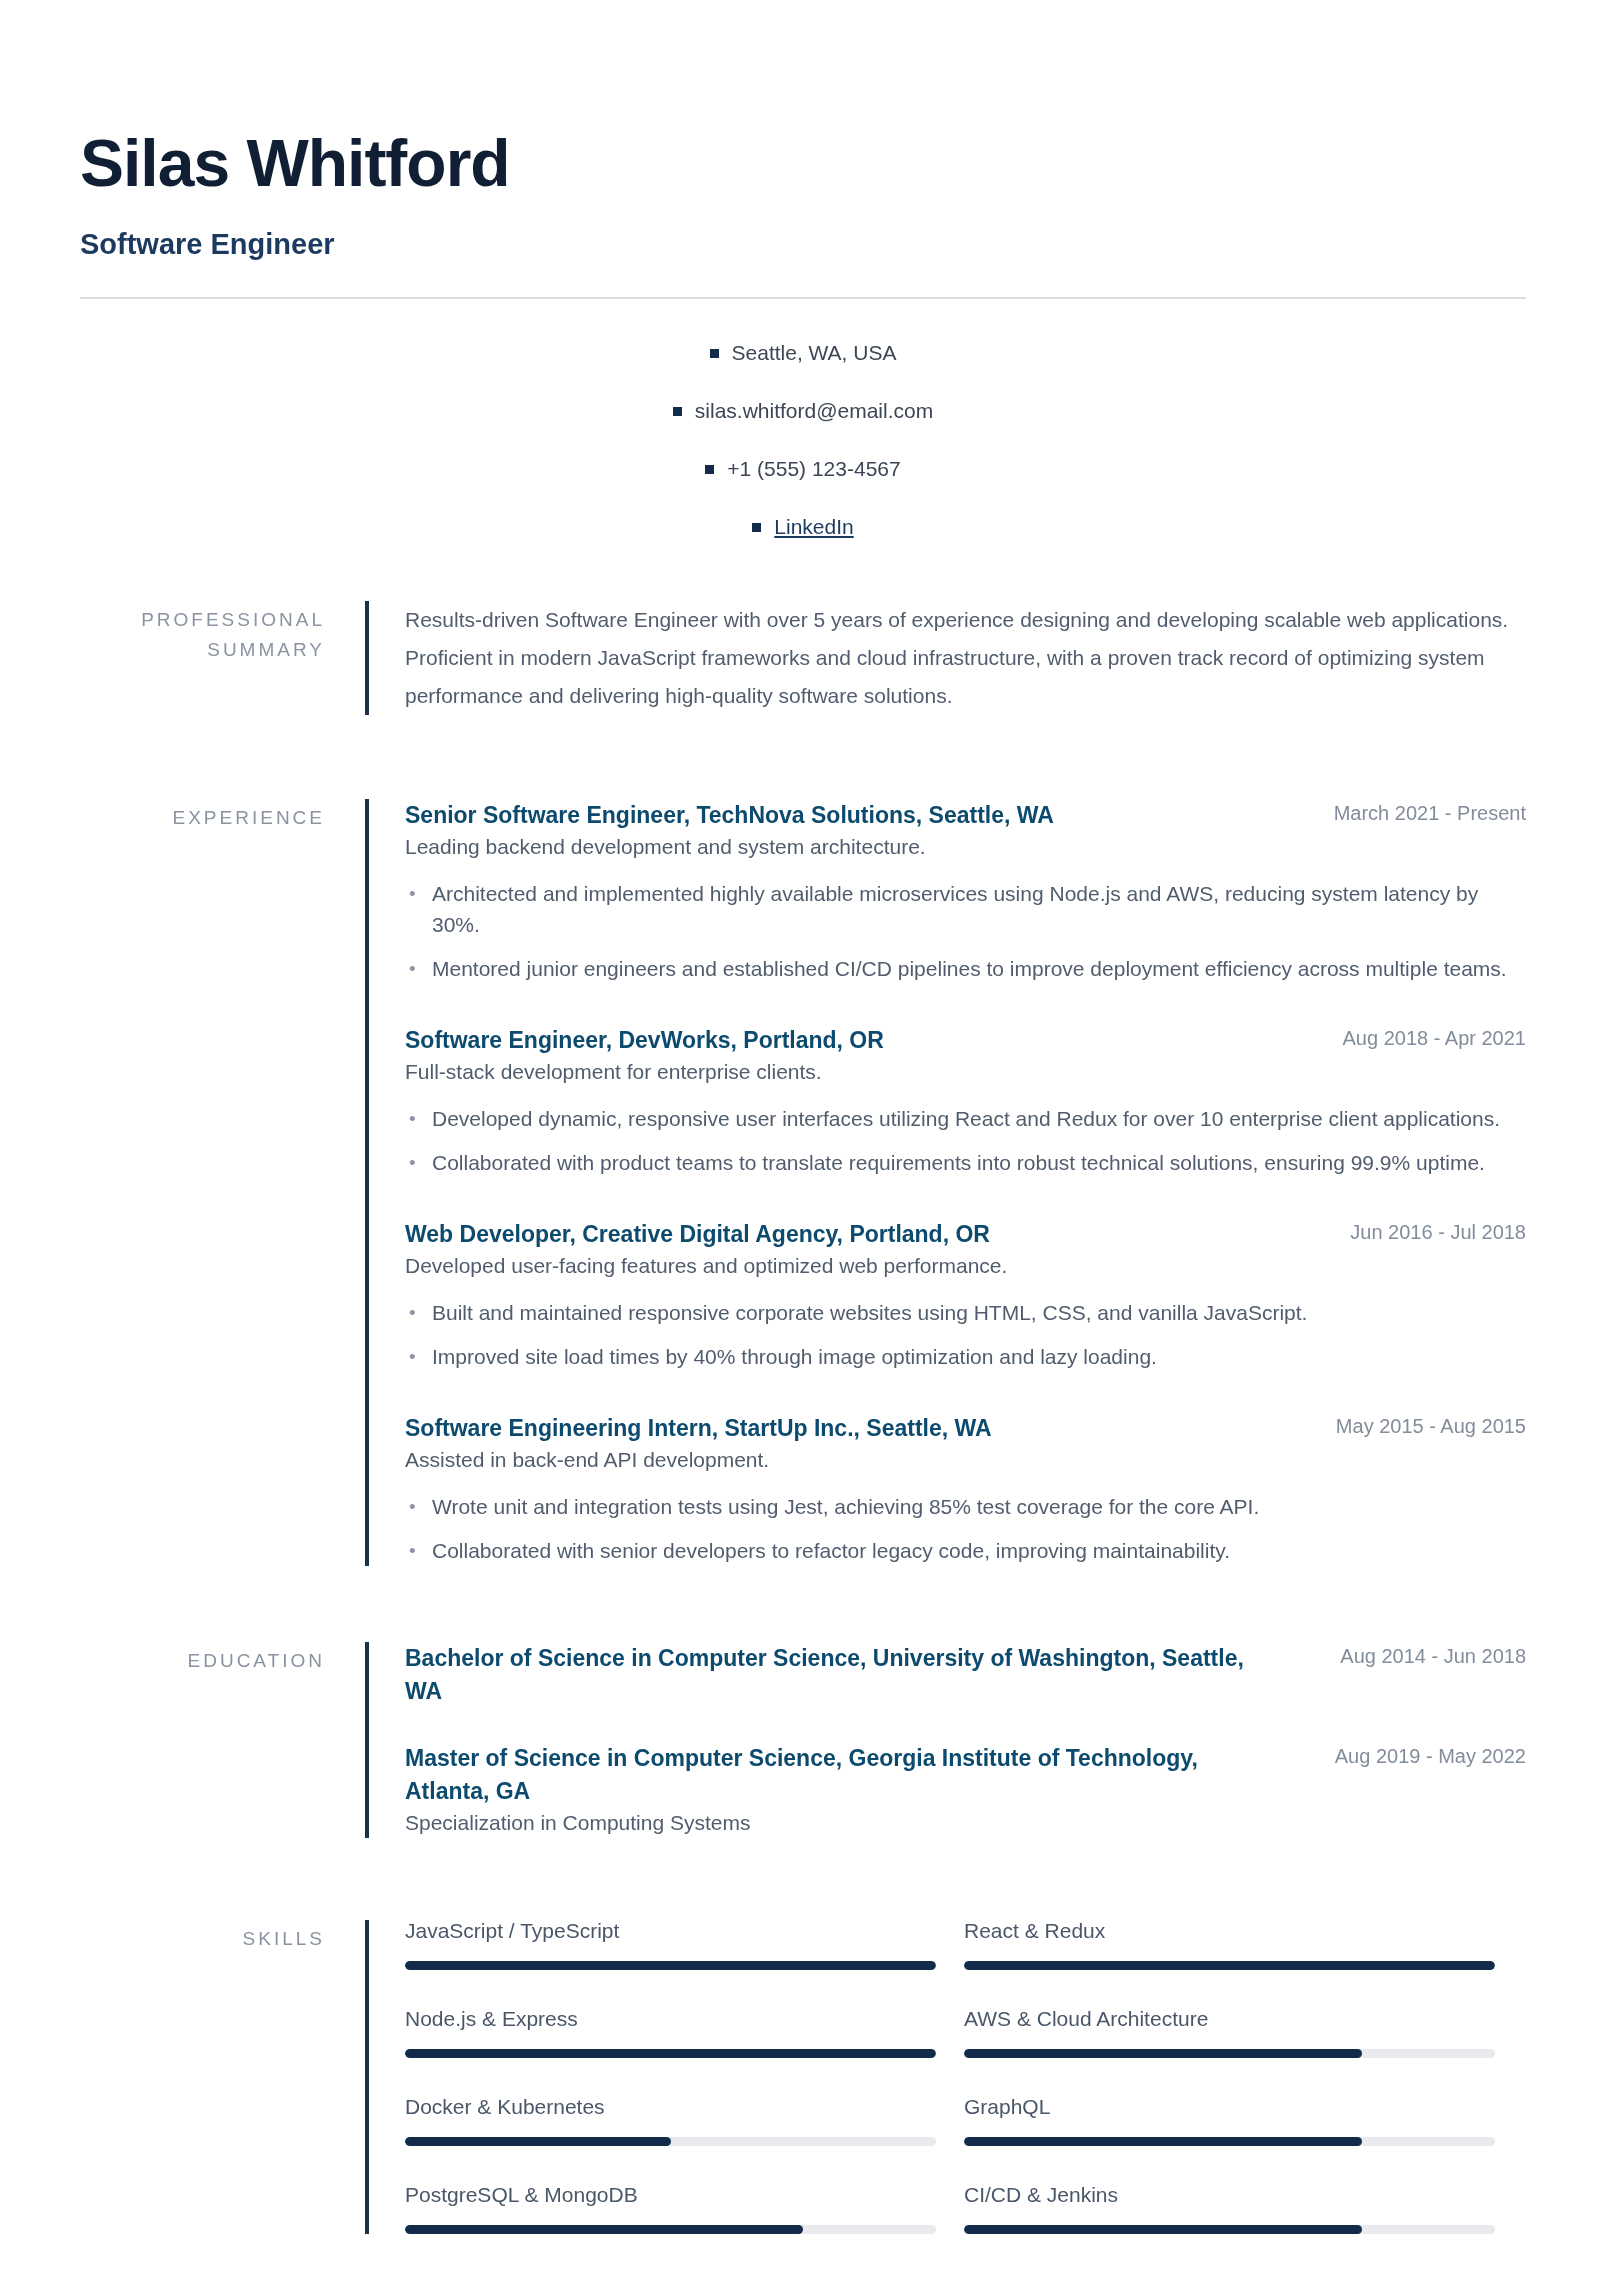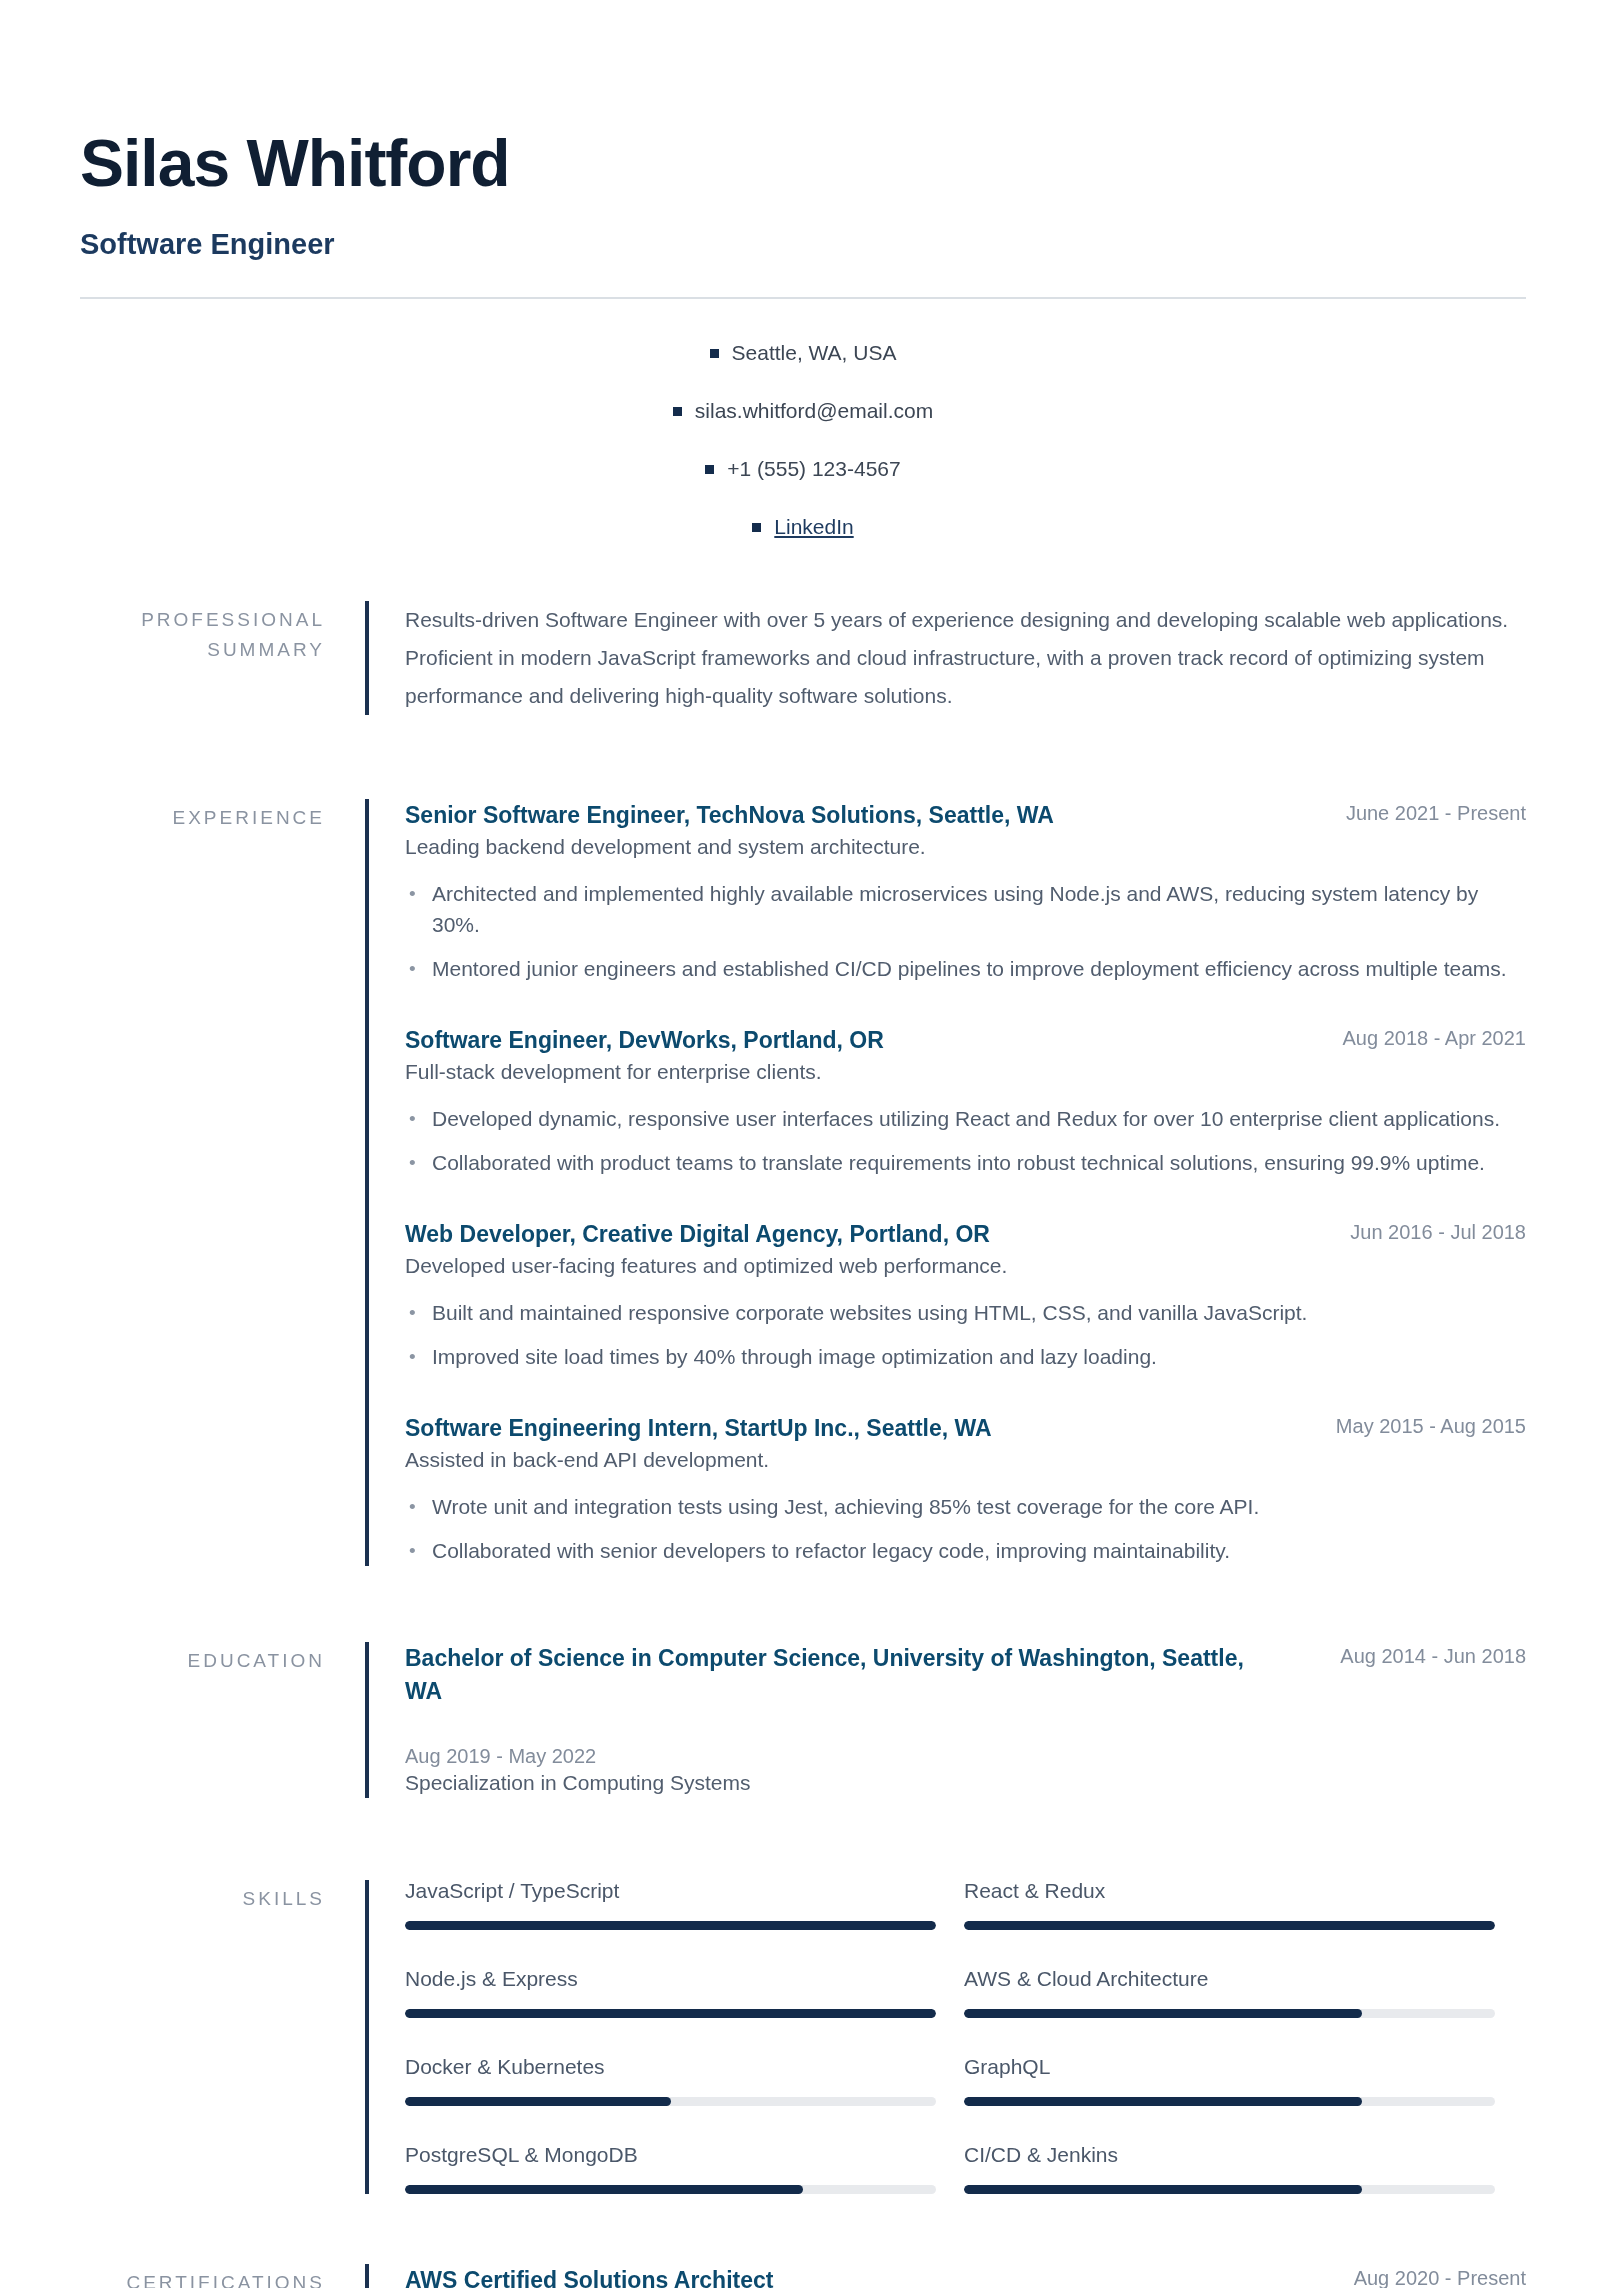--- a/index.html
+++ b/index.html
@@ -121,21 +121,21 @@
     </div>
   </div>
 
   <div class="section" style="margin-top:84px;">
     <div class="section-label">EXPERIENCE</div>
     <div class="section-body">
 
       <div class="entry">
         <div class="entry-head">
           <h3 class="entry-title">Senior Software Engineer, TechNova Solutions, Seattle, WA</h3>
-          <span class="entry-date">June 2021 - Present</span>
+          <span class="entry-date">March 2021 - Present</span>
         </div>
         <div class="entry-sub">Leading backend development and system architecture.</div>
         <ul class="bullets">
           <li>Architected and implemented highly available microservices using Node.js and AWS, reducing system latency by 30%.</li>
           <li>Mentored junior engineers and established CI/CD pipelines to improve deployment efficiency across multiple teams.</li>
         </ul>
       </div>
 
       <div class="entry">
         <div class="entry-head">
@@ -182,20 +182,21 @@
 
       <div class="entry" style="margin-bottom:34px;">
         <div class="entry-head">
           <h3 class="entry-title">Bachelor of Science in Computer Science, University of Washington, Seattle, WA</h3>
           <span class="entry-date">Aug 2014 - Jun 2018</span>
         </div>
       </div>
 
       <div class="entry">
         <div class="entry-head">
+          <h3 class="entry-title">Master of Science in Computer Science, Georgia Institute of Technology, Atlanta, GA</h3>
           <span class="entry-date">Aug 2019 - May 2022</span>
         </div>
         <div class="entry-sub">Specialization in Computing Systems</div>
       </div>
 
     </div>
   </div>
 
   <div class="section" style="margin-top:82px;">
     <div class="section-label">SKILLS</div>

